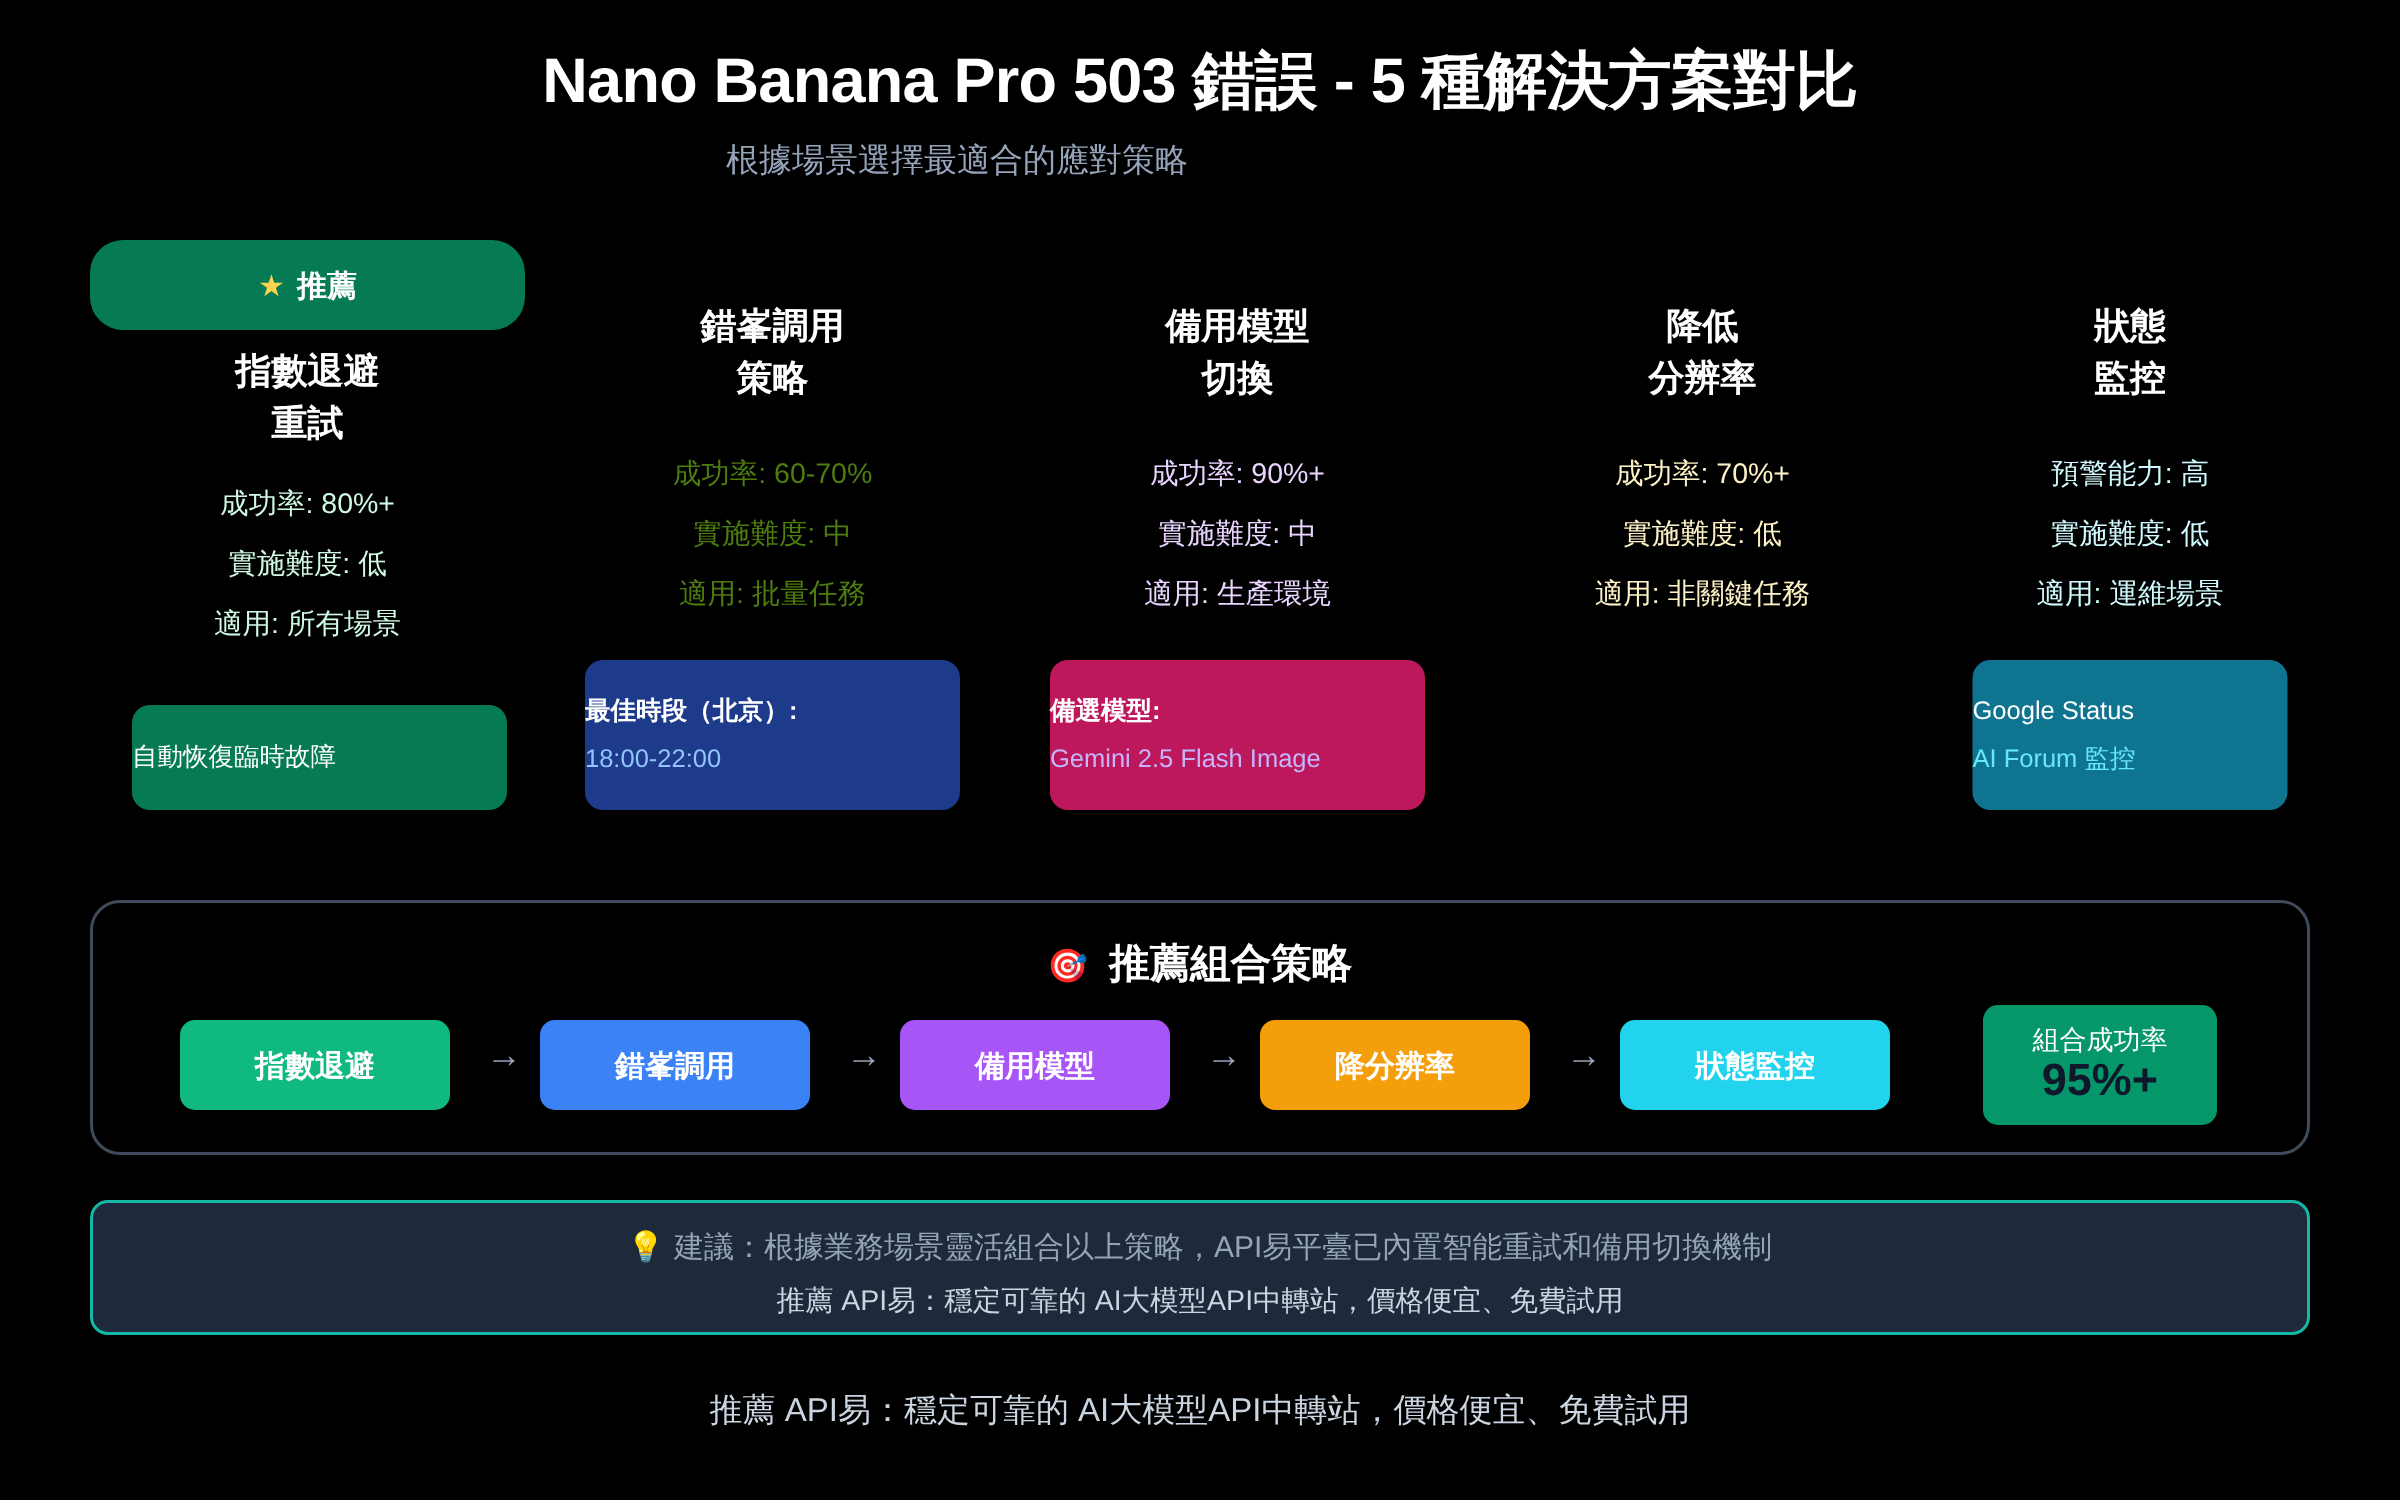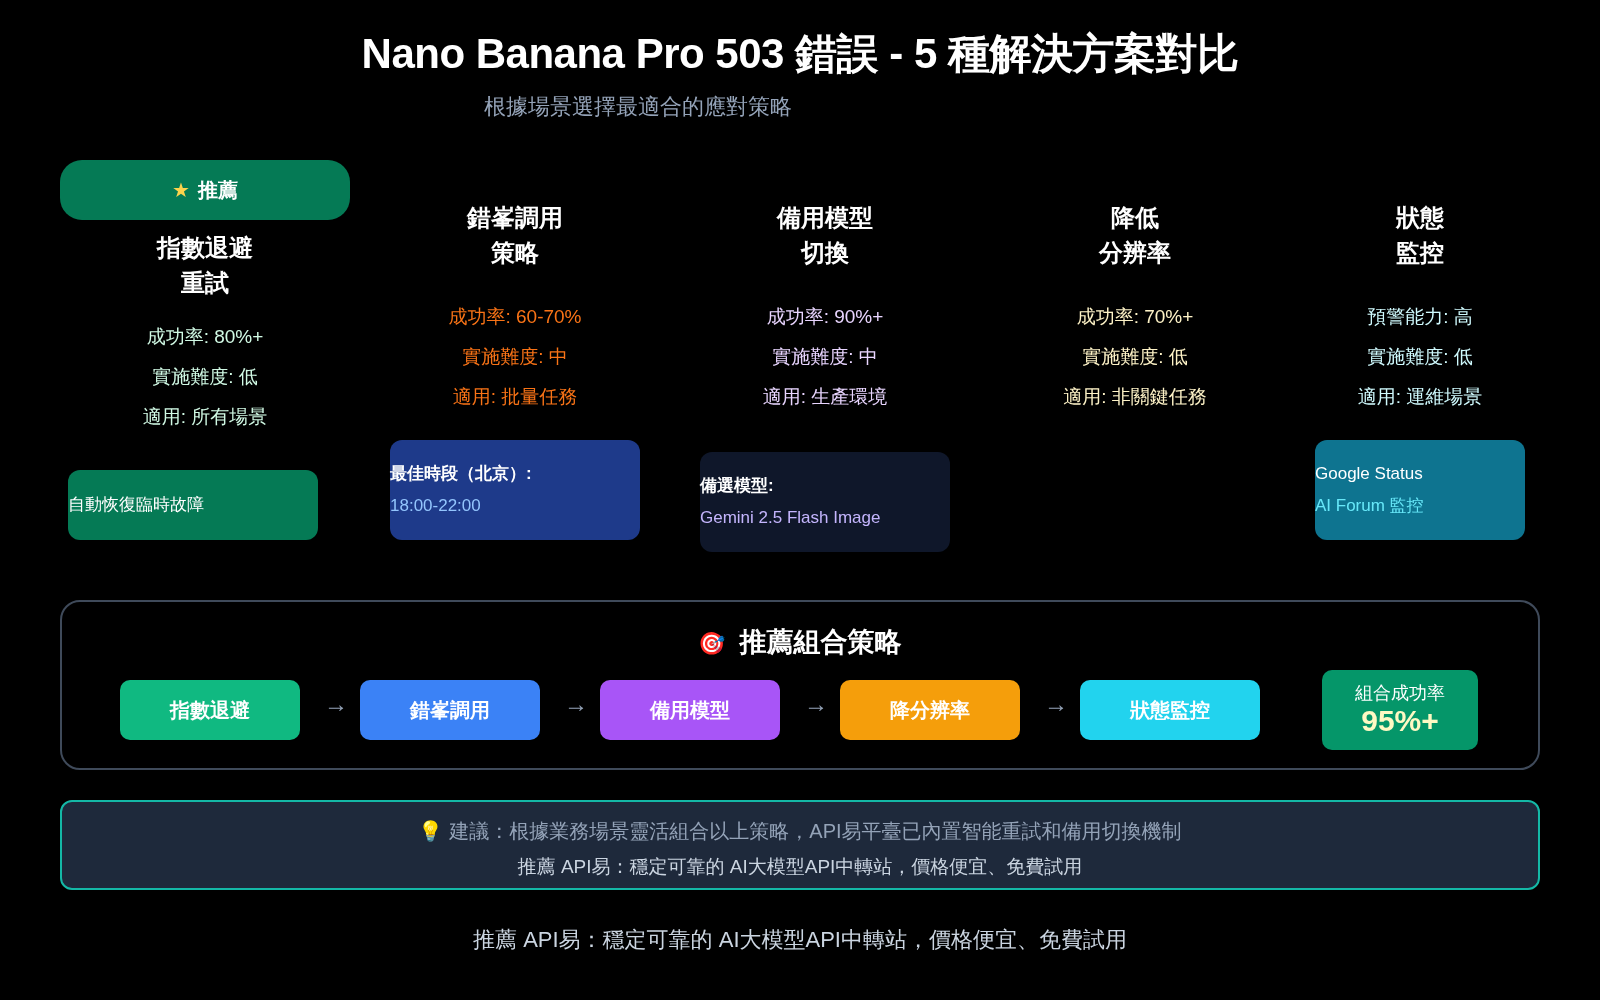--- a/index.html
+++ b/index.html
@@ -19,21 +19,21 @@
     .col-box .l1 { font-size: 17px; font-weight: bold; line-height: 32px; }
     .col-box .l2 { font-size: 17px; line-height: 32px; }
 
     .combo { position: absolute; top: 600px; left: 60px; width: 1480px; height: 170px; border: 2px solid #3f4a5a; border-radius: 20px; }
     .combo-title { position: absolute; top: 22px; left: 0; width: 100%; text-align: center; font-size: 27px; font-weight: bold; color: #ffffff; }
     .combo-title .dart { font-size: 22px; margin-right: 6px; }
     .step { position: absolute; top: 78px; width: 180px; height: 60px; border-radius: 10px; display: flex; align-items: center; justify-content: center; font-size: 20px; font-weight: bold; color: #ffffff; }
     .arrow { position: absolute; top: 88px; font-size: 24px; color: #94a3b8; }
     .rate-box { position: absolute; top: 68px; left: 1260px; width: 156px; height: 80px; border-radius: 10px; background: #059669; display: flex; flex-direction: column; align-items: center; justify-content: center; }
     .rate-box .lbl { font-size: 18px; color: #ffffff; line-height: 22px; }
-    .rate-box .val { font-size: 30px; font-weight: bold; color: #fef9c3; line-height: 34px; }
+    .rate-box .val { font-size: 30px; font-weight: bold; color: #0f172a; line-height: 34px; }
 
     .tip { position: absolute; top: 800px; left: 60px; width: 1480px; height: 90px; background: #1e293b; border: 2px solid #14b8a6; border-radius: 12px; }
     .tip .t1 { position: absolute; top: 16px; left: 0; width: 100%; text-align: center; font-size: 20px; color: #94a3b8; }
     .tip .t1 .bulb { color: #fde68a; margin-right: 6px; }
     .tip .t2 { position: absolute; top: 52px; left: 0; width: 100%; text-align: center; font-size: 19px; color: #cbd5e1; }
 
     .footer { position: absolute; top: 925px; left: 0; width: 1600px; text-align: center; font-size: 22px; color: #cbd5e1; }
   </style>
 </head>
 <body>
@@ -49,52 +49,52 @@
 <div class="col" style="left:60px;width:290px;height:390px;">
   <div class="col-title" style="top:70px;">
     <div>指數退避</div>
     <div>重試</div>
   </div>
   <div class="col-stats" style="top:157px;color:#d1fae5;">
     <div>成功率: 80%+</div>
     <div>實施難度: 低</div>
     <div>適用: 所有場景</div>
   </div>
-  <div class="col-box" style="top:310px;left:8px;width:250px;height:70px;background:#057a55;">
+  <div class="col-box" style="top:310px;left:28px;width:250px;height:70px;background:#057a55;">
     <div class="l2" style="color:#ffffff;">自動恢復臨時故障</div>
   </div>
 </div>
 
 <div class="col" style="left:390px;width:250px;height:390px;">
   <div class="col-title" style="top:40px;">
     <div>錯峯調用</div>
     <div>策略</div>
   </div>
-  <div class="col-stats" style="top:137px;color:#f97316;">
+  <div class="col-stats" style="top:137px;color:#4d7c0f;">
     <div>成功率: 60-70%</div>
     <div>實施難度: 中</div>
     <div>適用: 批量任務</div>
   </div>
   <div class="col-box" style="top:280px;left:0;width:250px;height:100px;background:#1e3a8a;">
     <div class="l1" style="color:#ffffff;">最佳時段（北京）:</div>
     <div class="l2" style="color:#93c5fd;">18:00-22:00</div>
   </div>
 </div>
 
 <div class="col" style="left:700px;width:250px;height:390px;">
   <div class="col-title" style="top:40px;">
     <div>備用模型</div>
     <div>切換</div>
   </div>
   <div class="col-stats" style="top:137px;color:#e9d5ff;">
     <div>成功率: 90%+</div>
     <div>實施難度: 中</div>
     <div>適用: 生產環境</div>
   </div>
-  <div class="col-box" style="top:292px;left:0;width:250px;height:100px;background:#0f172a;">
+  <div class="col-box" style="top:280px;left:0;width:250px;height:100px;background:#be185d;">
     <div class="l1" style="color:#ffffff;">備選模型:</div>
     <div class="l2" style="color:#c4b5fd;">Gemini 2.5 Flash Image</div>
   </div>
 </div>
 
 <div class="col" style="left:1010px;width:250px;height:390px;">
   <div class="col-title" style="top:40px;">
     <div>降低</div>
     <div>分辨率</div>
   </div>

